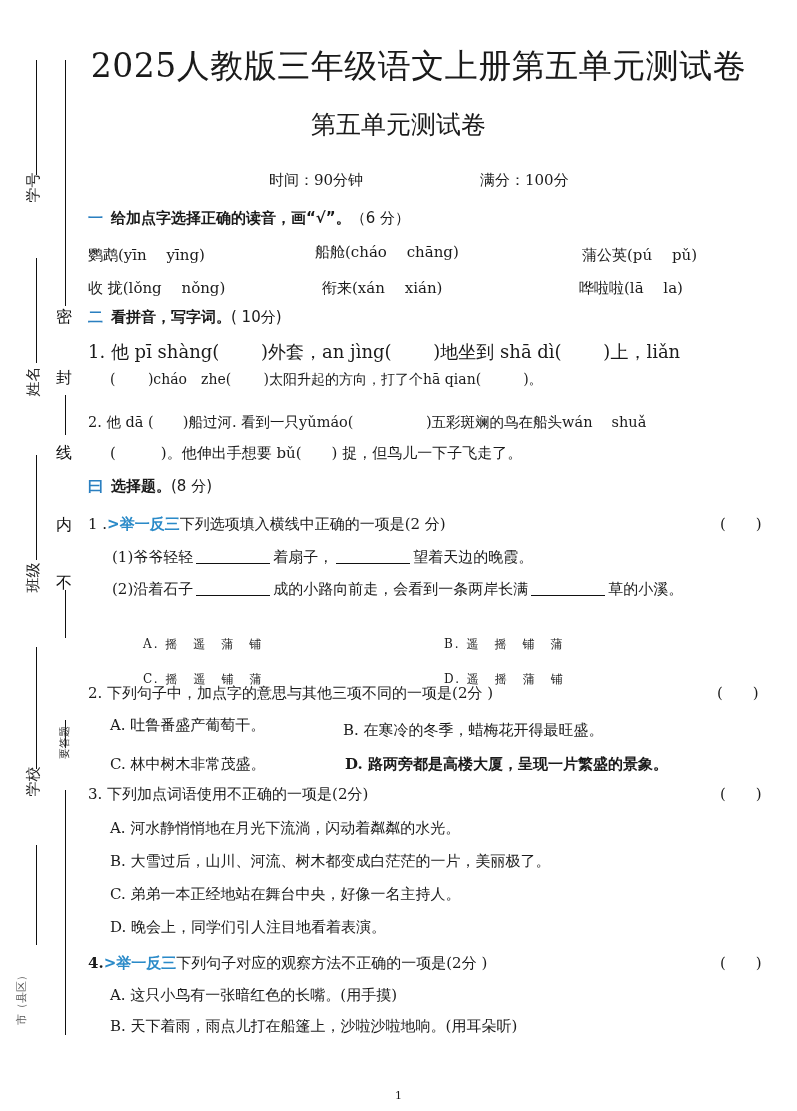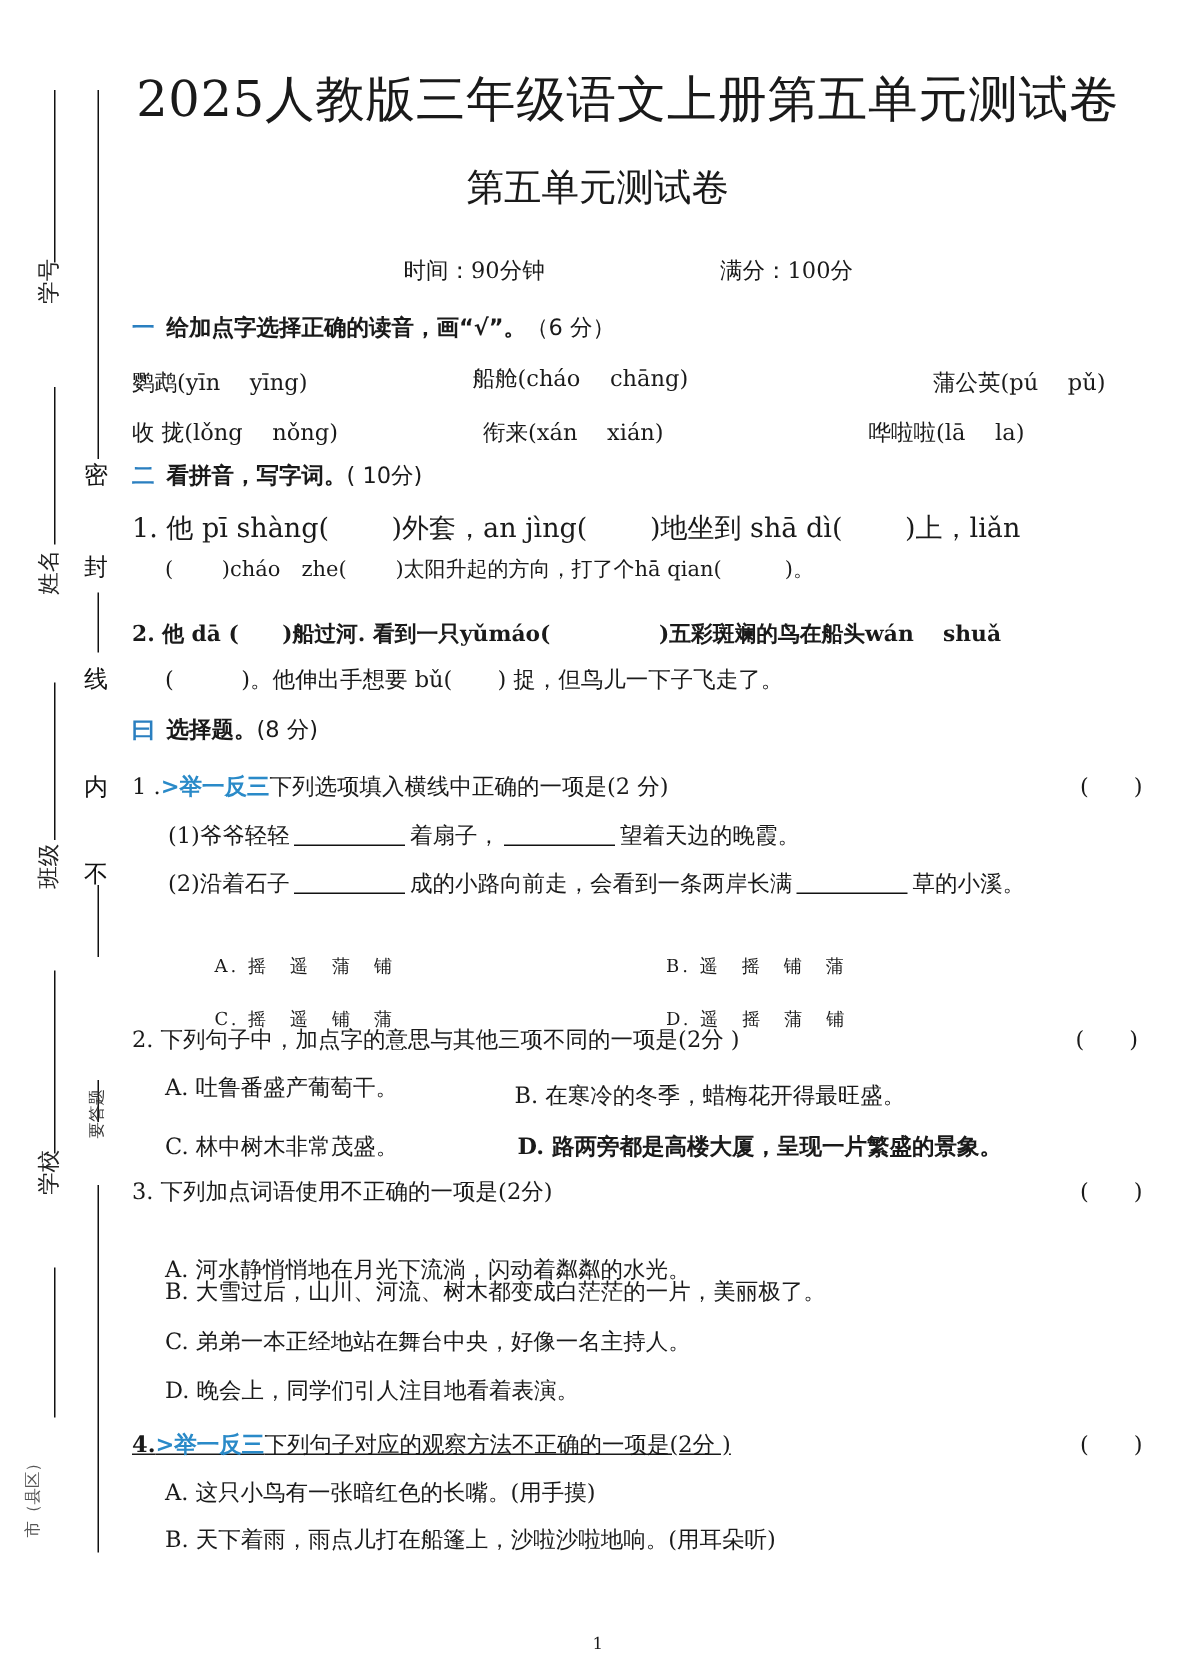--- a/index.html
+++ b/index.html
@@ -61,31 +61,31 @@
 <div class="title">2025人教版三年级语文上册第五单元测试卷</div>
 <div class="subtitle">第五单元测试卷</div>
 <div class="meta" style="left:269px;">时间：90分钟</div>
 <div class="meta" style="left:480px;">满分：100分</div>
 
 <div class="sec" style="top:209px;">
   <span class="num">一</span><span>给加点字选择正确的读音，画“√”。</span><span class="pts">（6 分）</span>
 </div>
 <div class="line" style="left:88px; top:246px;">鹦鹉(yīn　 yīng)</div>
 <div class="line" style="left:315px; top:243px;">船舱(cháo　 chāng)</div>
-<div class="line" style="left:582px; top:246px;margin-left:40px;">蒲公英(pú　 pǔ)</div>
+<div class="line" style="left:582px; top:246px;">蒲公英(pú　 pǔ)</div>
 <div class="line" style="left:88px; top:279px;">收 拢(lǒng　 nǒng)</div>
 <div class="line" style="left:322px; top:279px;">衔来(xán　 xián)</div>
 <div class="line" style="left:579px; top:279px;">哗啦啦(lā　 la)</div>
 
 <div class="sec" style="top:308px;">
   <span class="num">二</span><span>看拼音，写字词。</span><span class="pts">( 10分)</span>
 </div>
 <div class="line big" style="left:88px; top:340px;">1. 他 pī shàng(　　 )外套，an jìng(　　 )地坐到 shā dì(　　 )上，liǎn</div>
 <div class="line" style="left:110px; top:371px; font-size:14px;">(　　 )cháo　zhe(　　 )太阳升起的方向，打了个hā qian(　　　)。</div>
-<div class="line" style="left:88px; top:413px; font-size:14.5px;font-weight:bold;">2. 他 dā (　　)船过河. 看到一只yǔmáo(　　　　　)五彩斑斓的鸟在船头wán　 shuǎ</div>
+<div class="line" style="left:88px; top:413px; font-size:14.5px;">2. 他 dā (　　)船过河. 看到一只yǔmáo(　　　　　)五彩斑斓的鸟在船头wán　 shuǎ</div>
 <div class="line" style="left:110px; top:444px;">(　　　)。他伸出手想要 bǔ(　　) 捉，但鸟儿一下子飞走了。</div>
 
 <div class="sec" style="top:477px;">
   <span class="num">曰</span><span>选择题。</span><span class="pts">(8 分)</span>
 </div>
 
 <div class="line" style="left:88px; top:515px;">
   <span>1 .</span><span class="blue">&gt;举一反三</span><span>下列选项填入横线中正确的一项是(2 分)</span>
 </div>
 <div class="paren" style="left:720px; top:515px;">(　　)</div>
@@ -102,25 +102,25 @@
 
 <div class="line" style="left:88px; top:684px;text-align:center;">2. 下列句子中，加点字的意思与其他三项不同的一项是(2分 )</div>
 <div class="paren" style="left:717px; top:684px;">(　　)</div>
 <div class="line" style="left:110px; top:716px;">A. 吐鲁番盛产葡萄干。</div>
 <div class="line" style="left:343px; top:721px;">B. 在寒冷的冬季，蜡梅花开得最旺盛。</div>
 <div class="line" style="left:110px; top:755px;">C. 林中树木非常茂盛。</div>
 <div class="line" style="left:345px; top:755px;font-weight:bold;">D. 路两旁都是高楼大厦，呈现一片繁盛的景象。</div>
 
 <div class="line" style="left:88px; top:785px;">3. 下列加点词语使用不正确的一项是(2分)</div>
 <div class="paren" style="left:720px; top:785px;">(　　)</div>
-<div class="line" style="left:110px; top:837px;text-align:right;">A. 河水静悄悄地在月光下流淌，闪动着粼粼的水光。</div>
+<div class="line" style="left:110px; top:819px;text-align:right;">A. 河水静悄悄地在月光下流淌，闪动着粼粼的水光。</div>
 <div class="line" style="left:110px; top:852px;">B. 大雪过后，山川、河流、树木都变成白茫茫的一片，美丽极了。</div>
 <div class="line" style="left:110px; top:885px;">C. 弟弟一本正经地站在舞台中央，好像一名主持人。</div>
 <div class="line" style="left:110px; top:918px;">D. 晚会上，同学们引人注目地看着表演。</div>
 
-<div class="line" style="left:88px; top:954px;text-decoration:underline;">
+<div class="line" style="left:88px; top:954px;">
   <span style="font-weight:bold;">4.</span><span class="blue">&gt;举一反三</span><span>下列句子对应的观察方法不正确的一项是(2分 )</span>
 </div>
 <div class="paren" style="left:720px; top:954px;">(　　)</div>
 <div class="line" style="left:110px; top:986px;">A. 这只小鸟有一张暗红色的长嘴。(用手摸)</div>
 <div class="line" style="left:110px; top:1017px;">B. 天下着雨，雨点儿打在船篷上，沙啦沙啦地响。(用耳朵听)</div>
 
 <div class="page-num">1</div>
 
 </body></html>

